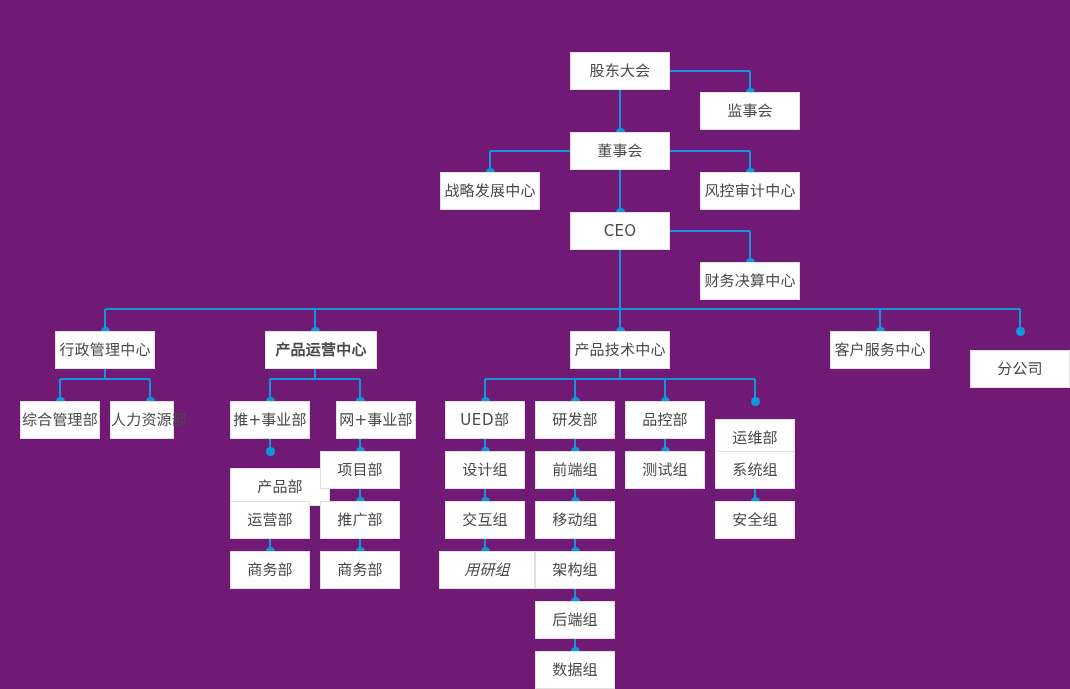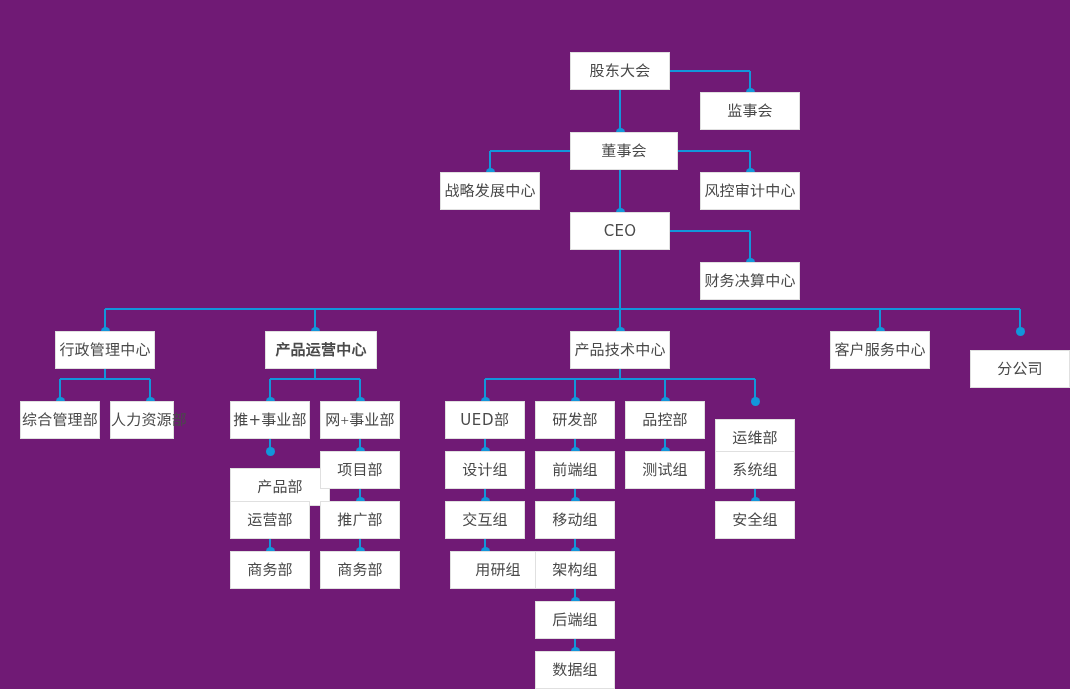--- a/index.html
+++ b/index.html
@@ -137,49 +137,49 @@
       <div class="vline" style="left: 574px; top: 379px; height: 22px;"></div>
       <div class="dot" style="left: 575px; top: 401px;"></div>
       <div class="vline" style="left: 664px; top: 379px; height: 22px;"></div>
       <div class="dot" style="left: 665px; top: 401px;"></div>
       <div class="vline" style="left: 754px; top: 379px; height: 22px;"></div>
       <div class="dot" style="left: 755px; top: 401px;"></div>
     </div>
   <div id="node-layer">
       <div class="node" style="left: 570px; top: 52px; width: 100px;">股东大会</div>
       <div class="node" style="left: 700px; top: 92px; width: 100px;">监事会</div>
-      <div class="node" style="left: 570px; top: 132px; width: 108px;">董事会</div>
+      <div class="node" style="left: 570px; top: 132px; width: 100px;">董事会</div>
       <div class="node" style="left: 440px; top: 172px; width: 100px;">战略发展中心</div>
       <div class="node" style="left: 700px; top: 172px; width: 100px;">风控审计中心</div>
       <div class="node" style="left: 570px; top: 212px; width: 100px;">CEO</div>
       <div class="node" style="left: 700px; top: 262px; width: 100px;">财务决算中心</div>
       <div class="node" style="left: 55px; top: 331px; width: 100px;">行政管理中心</div>
       <div class="node" style="left: 265px; top: 331px; width: 112px; font-weight: bold;">产品运营中心</div>
       <div class="node" style="left: 570px; top: 331px; width: 100px;">产品技术中心</div>
       <div class="node" style="left: 830px; top: 331px; width: 100px;">客户服务中心</div>
       <div class="node" style="left: 970px; top: 350px; width: 100px;">分公司</div>
       <div class="node" style="left: 20px; top: 401px; width: 80px;">综合管理部</div>
       <div class="node" style="left: 110px; top: 401px; width: 64px;">人力资源部</div>
       <div class="node" style="left: 230px; top: 401px; width: 80px;">推+事业部</div>
-      <div class="node" style="left: 320px; top: 401px; width: 80px; font-family: Liberation Serif, serif;">网+事业部</div>
+      <div class="node" style="left: 336px; top: 401px; width: 80px;">网+事业部</div>
       <div class="node" style="left: 230px; top: 451px; width: 100px; margin-top: 17px;">产品部</div>
       <div class="node" style="left: 320px; top: 451px; width: 80px;">项目部</div>
       <div class="node" style="left: 230px; top: 501px; width: 80px;">运营部</div>
       <div class="node" style="left: 320px; top: 501px; width: 80px;">推广部</div>
       <div class="node" style="left: 230px; top: 551px; width: 80px;">商务部</div>
       <div class="node" style="left: 320px; top: 551px; width: 80px;">商务部</div>
       <div class="node latin" style="left: 445px; top: 401px; width: 80px;">UED部</div>
       <div class="node" style="left: 535px; top: 401px; width: 80px;">研发部</div>
       <div class="node" style="left: 625px; top: 401px; width: 80px;">品控部</div>
       <div class="node" style="left: 715px; top: 401px; width: 80px; margin-top: 18px;">运维部</div>
       <div class="node" style="left: 445px; top: 451px; width: 80px;">设计组</div>
       <div class="node" style="left: 535px; top: 451px; width: 80px;">前端组</div>
       <div class="node" style="left: 625px; top: 451px; width: 80px;">测试组</div>
       <div class="node" style="left: 715px; top: 451px; width: 80px;">系统组</div>
       <div class="node" style="left: 445px; top: 501px; width: 80px;">交互组</div>
       <div class="node" style="left: 535px; top: 501px; width: 80px;">移动组</div>
       <div class="node" style="left: 715px; top: 501px; width: 80px;">安全组</div>
-      <div class="node" style="left: 450px; top: 551px; width: 96px;">用研组</div>
+      <div class="node" style="left: 439px; top: 551px; width: 96px; font-style: italic;">用研组</div>
       <div class="node" style="left: 535px; top: 551px; width: 80px;">架构组</div>
       <div class="node" style="left: 535px; top: 601px; width: 80px;">后端组</div>
       <div class="node" style="left: 535px; top: 651px; width: 80px;">数据组</div>
     </div>
 </div>
 
 </body></html>

